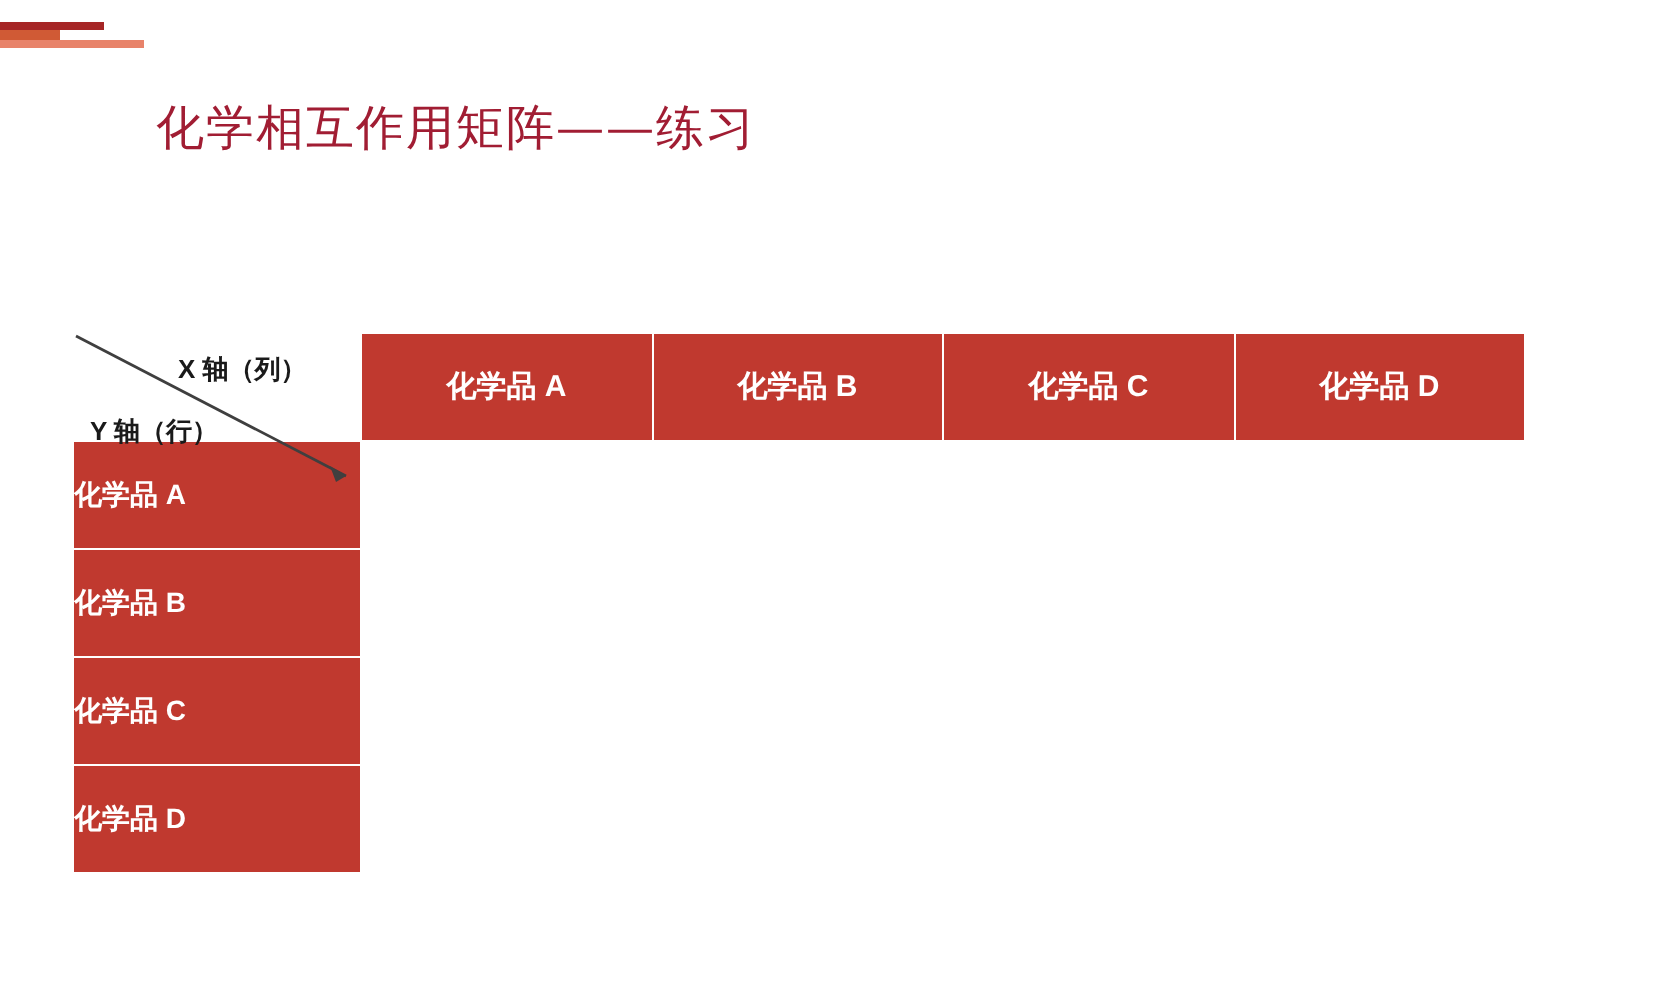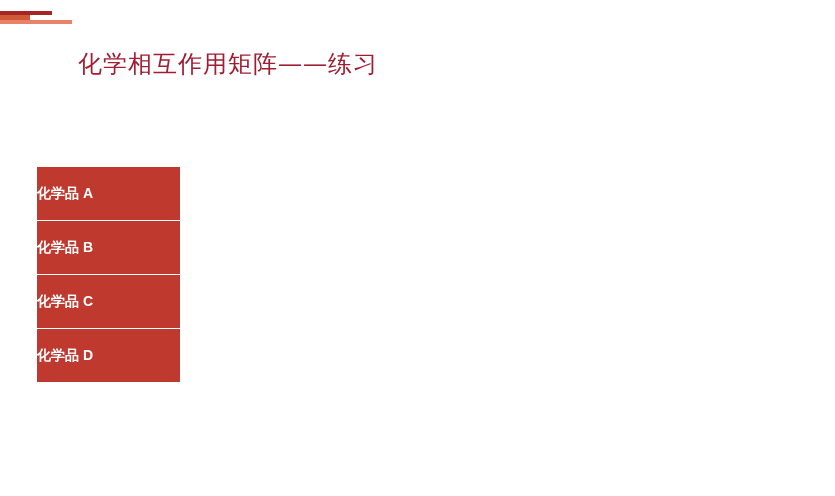--- a/index.html
+++ b/index.html
@@ -156,20 +156,36 @@
   <div class="seg seg-gray">
     <span class="page-number">51</span>
   </div>
 </div>
 
 <div class="slide-title">化学相互作用矩阵——练习</div>
 
 <div class="matrix-wrap">
   <table class="matrix">
     <tbody>
+      <tr>
+        <td class="corner">
+          <div class="corner-inner">
+            <svg width="143" height="76" viewBox="0 0 143 76">
+              <line x1="1" y1="1" x2="136" y2="71" stroke="#3f3f3f" stroke-width="1.4"></line>
+              <polygon points="136,71 128,66 131,74" fill="#3f3f3f"></polygon>
+            </svg>
+            <span class="axis-x">X 轴（列）</span>
+            <span class="axis-y">Y 轴（行）</span>
+          </div>
+        </td>
+        <td class="colhead">化学品 A</td>
+        <td class="colhead">化学品 B</td>
+        <td class="colhead">化学品 C</td>
+        <td class="colhead">化学品 D</td>
+      </tr>
 
       <tr>
         <td class="rowhead">化学品 A</td>
         <td class="cell"></td>
         <td class="cell"></td>
         <td class="cell"></td>
         <td class="cell"></td>
       </tr>
 
       <tr>

